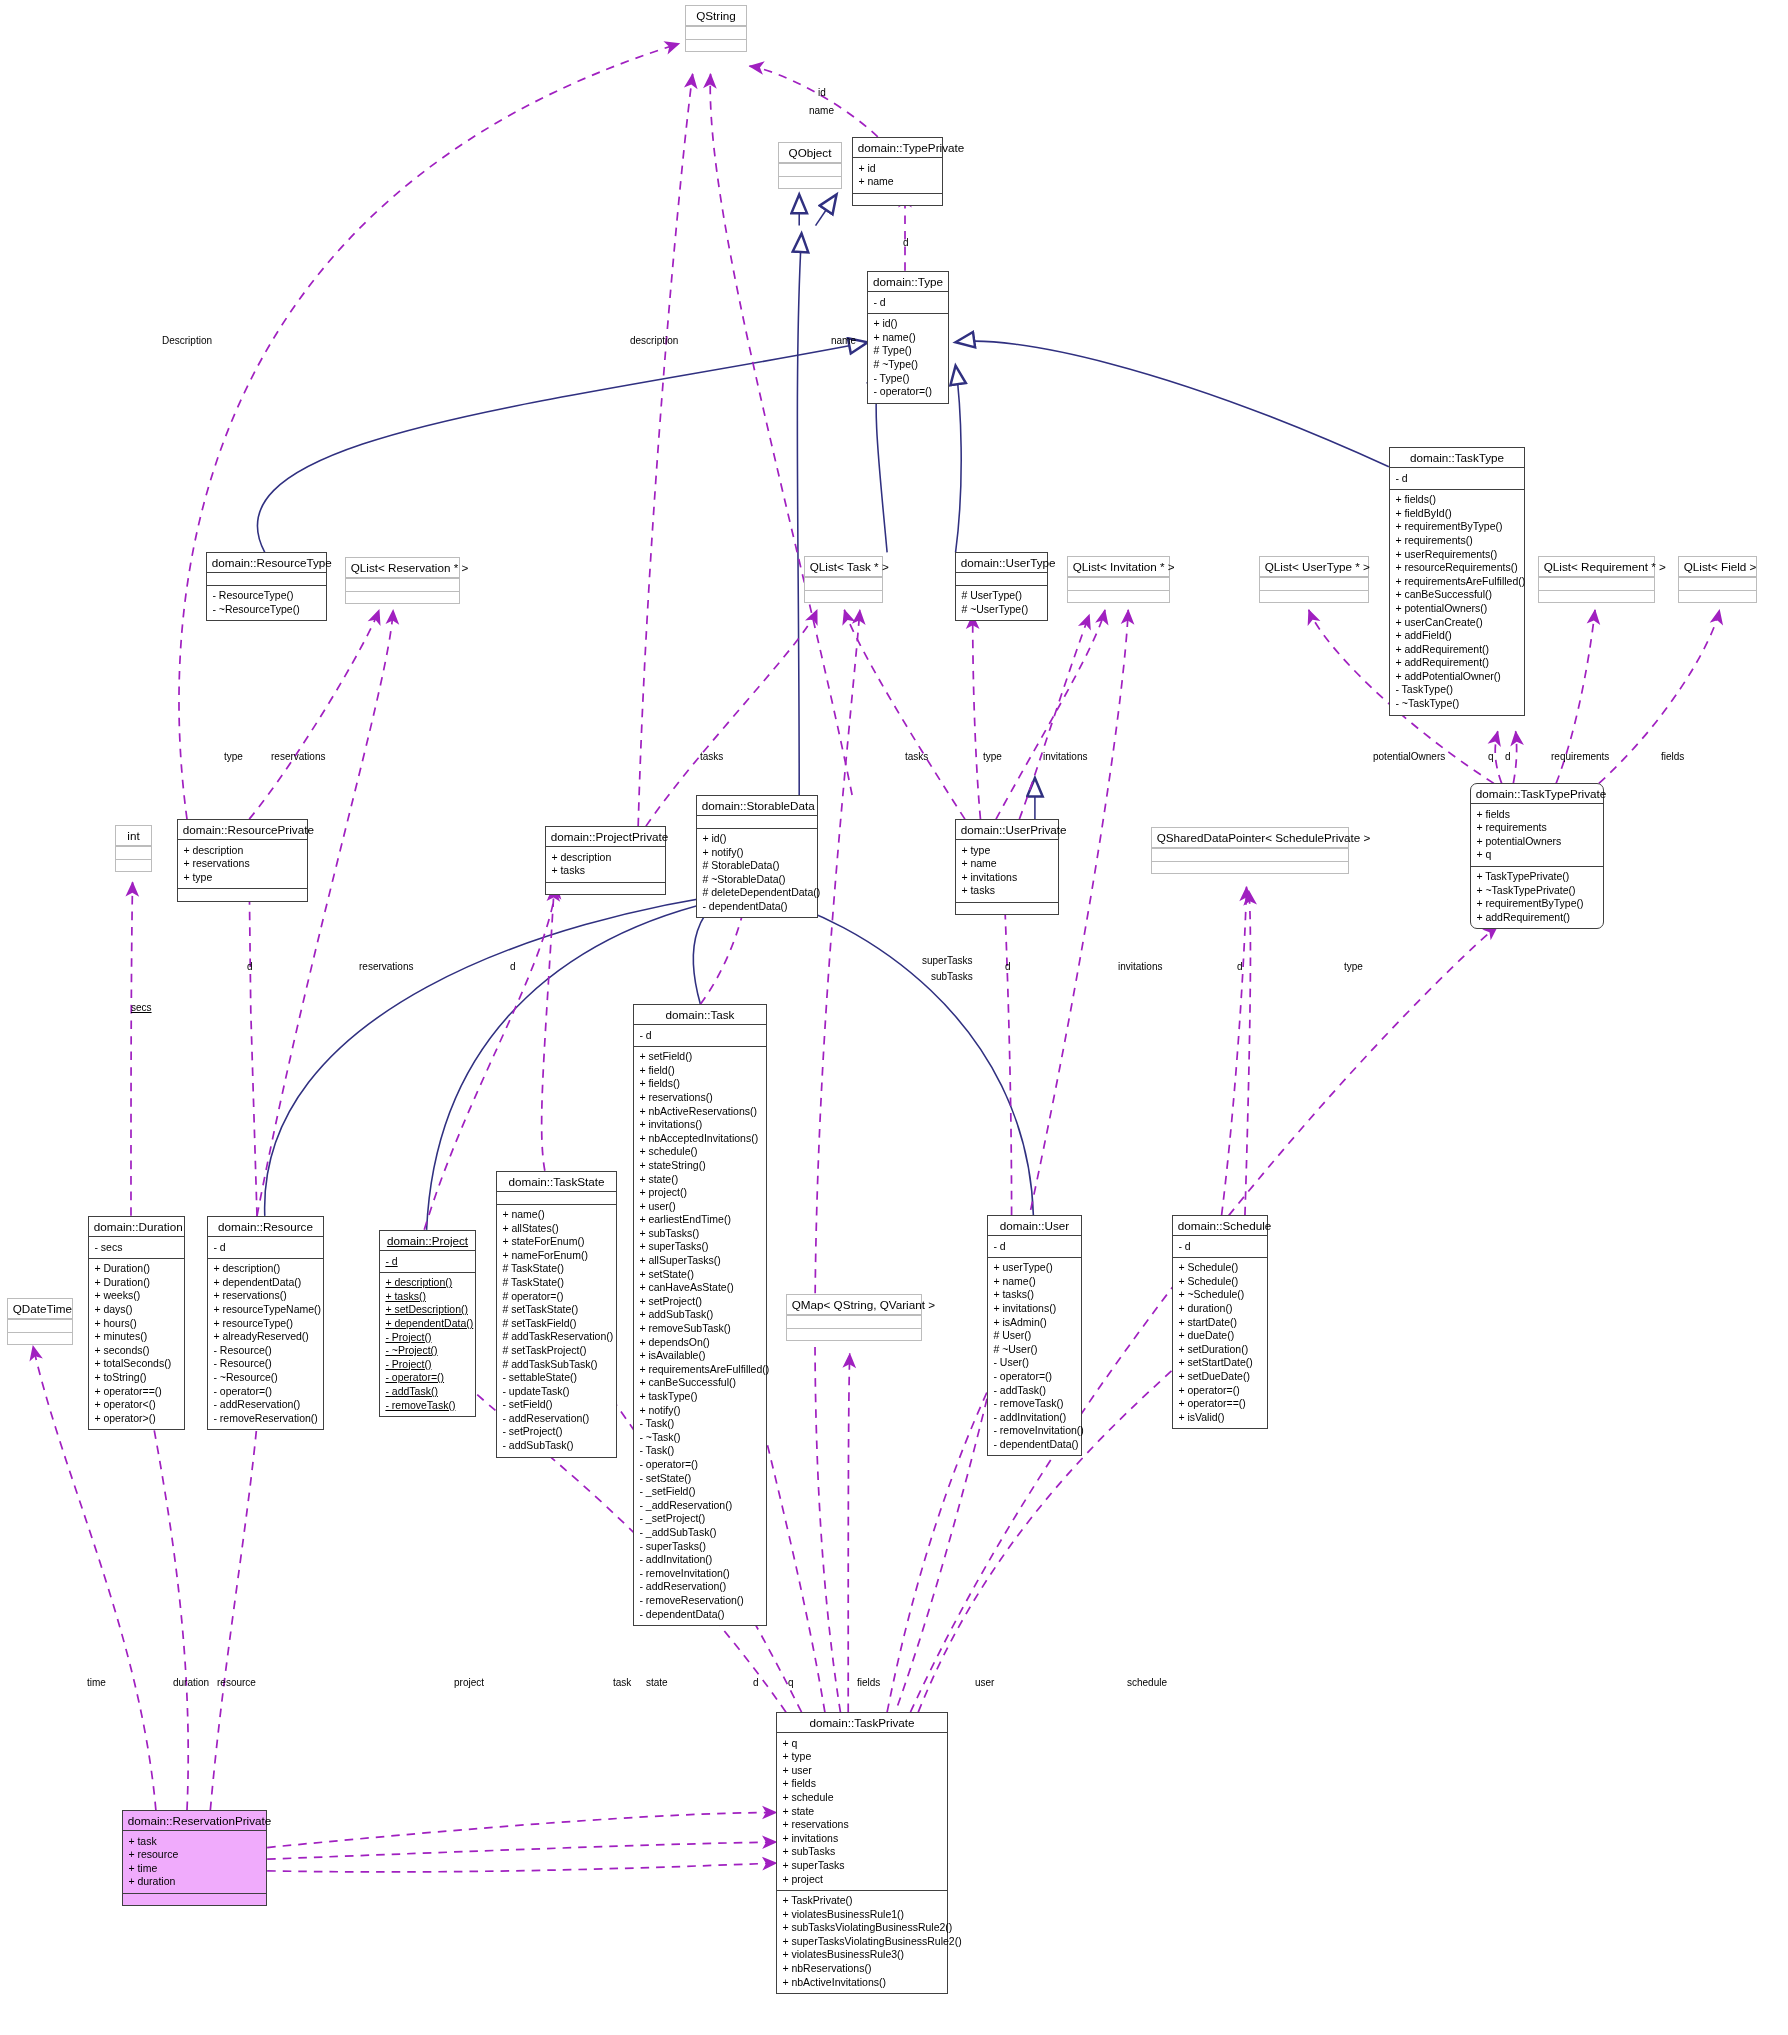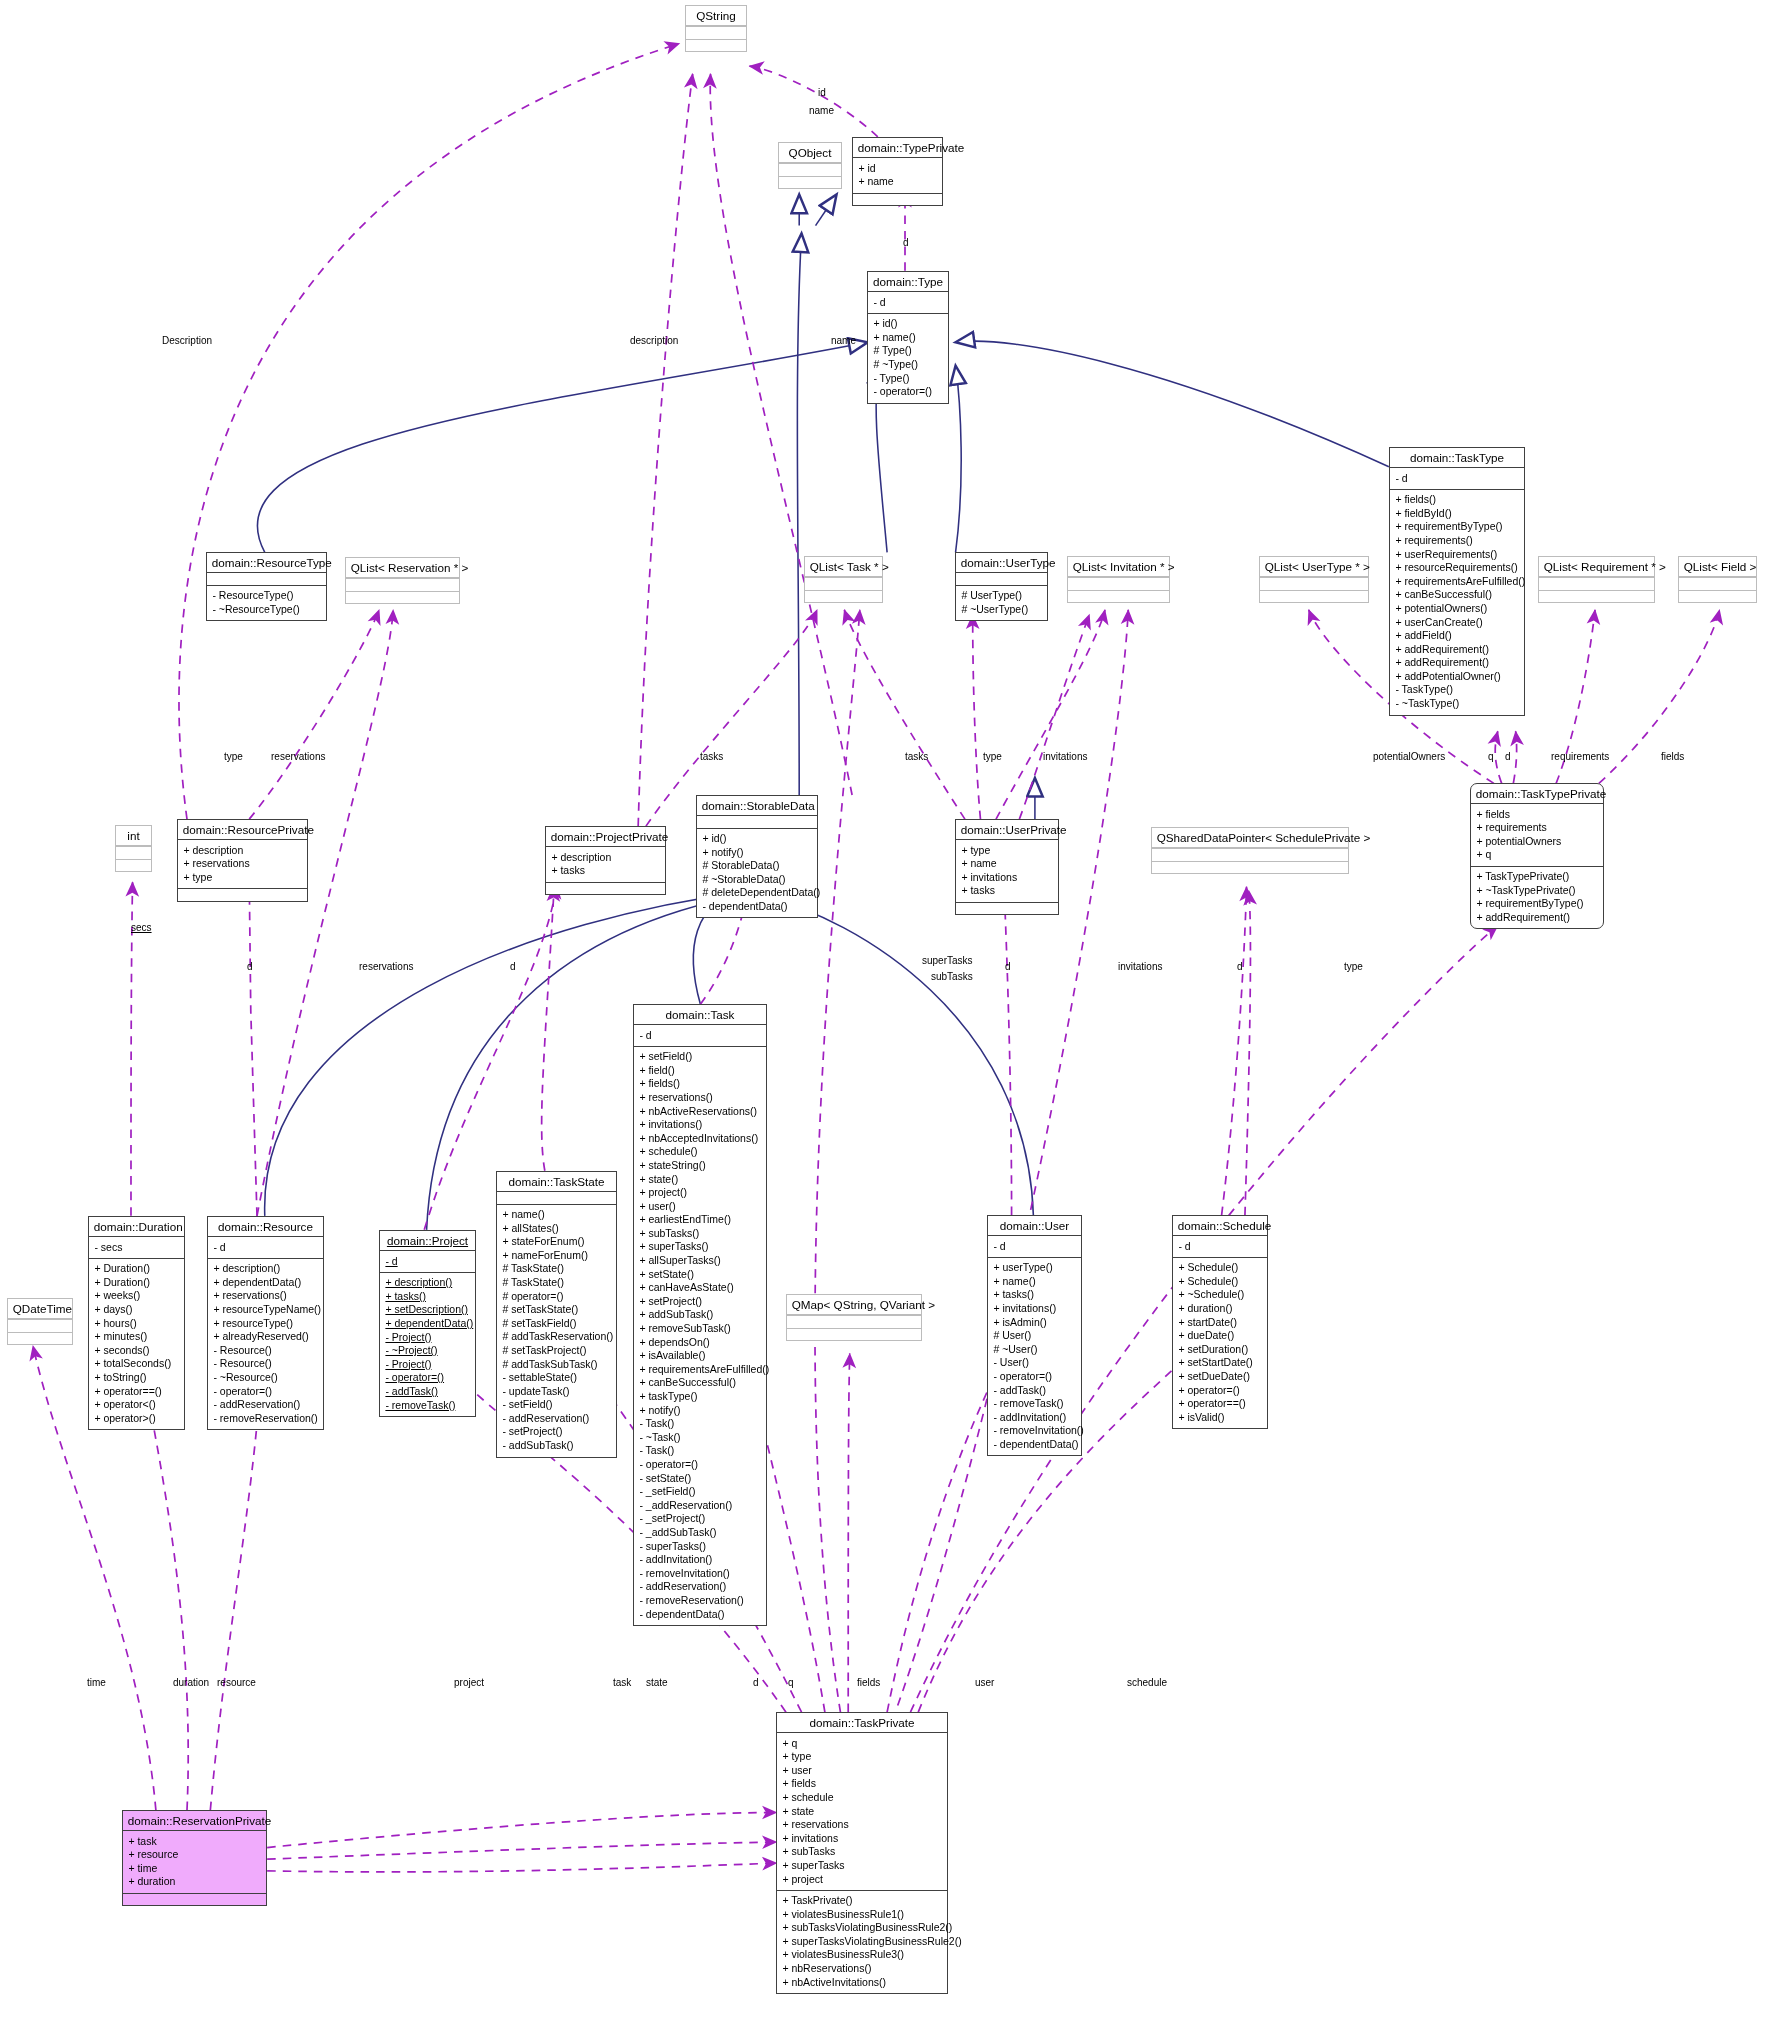--- a/index.html
+++ b/index.html
@@ -567,21 +567,21 @@
       <div class="edge-label" style="left: 271px; top: 751px;">reservations</div>
       <div class="edge-label" style="left: 700px; top: 751px;">tasks</div>
       <div class="edge-label" style="left: 905px; top: 751px;">tasks</div>
       <div class="edge-label" style="left: 983px; top: 751px;">type</div>
       <div class="edge-label" style="left: 1043px; top: 751px;">invitations</div>
       <div class="edge-label" style="left: 1373px; top: 751px;">potentialOwners</div>
       <div class="edge-label" style="left: 1488px; top: 751px;">q</div>
       <div class="edge-label" style="left: 1505px; top: 751px;">d</div>
       <div class="edge-label" style="left: 1551px; top: 751px;">requirements</div>
       <div class="edge-label" style="left: 1661px; top: 751px;">fields</div>
-      <div class="edge-label" style="left: 131px; top: 922px; text-decoration: underline;">secs</div>
+      <div class="edge-label" style="left: 131px; top: 1002px; text-decoration: underline;">secs</div>
       <div class="edge-label" style="left: 247px; top: 961px;">d</div>
       <div class="edge-label" style="left: 359px; top: 961px;">reservations</div>
       <div class="edge-label" style="left: 510px; top: 961px;">d</div>
       <div class="edge-label" style="left: 922px; top: 955px;">superTasks</div>
       <div class="edge-label" style="left: 931px; top: 971px;">subTasks</div>
       <div class="edge-label" style="left: 1005px; top: 961px;">d</div>
       <div class="edge-label" style="left: 1118px; top: 961px;">invitations</div>
       <div class="edge-label" style="left: 1237px; top: 961px;">d</div>
       <div class="edge-label" style="left: 1344px; top: 961px;">type</div>
       <div class="edge-label" style="left: 87px; top: 1677px;">time</div>

